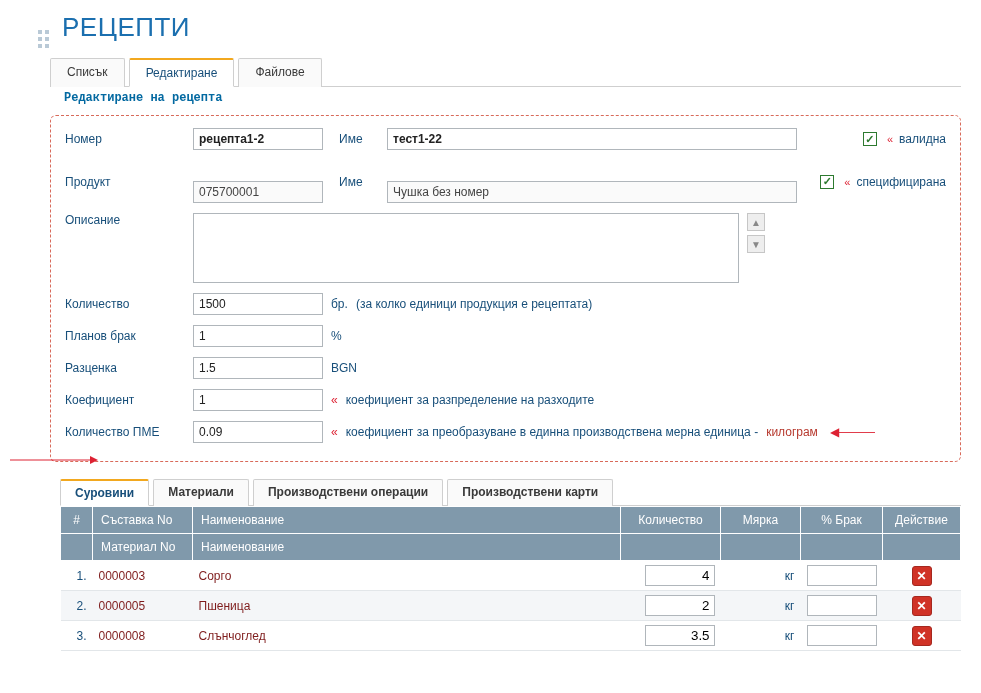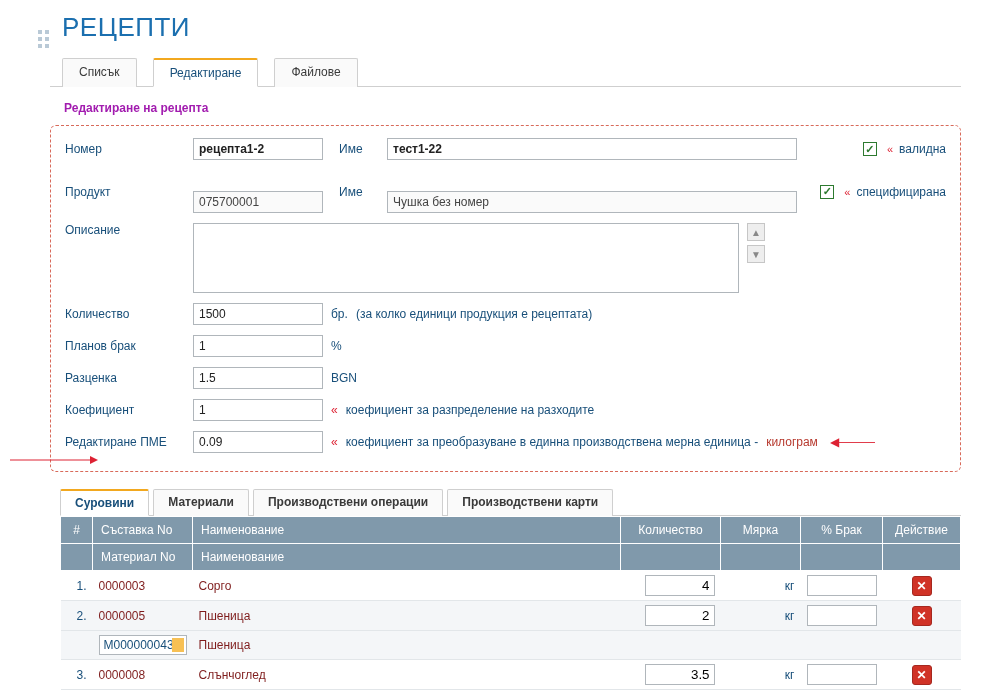--- a/index.html
+++ b/index.html
@@ -43,29 +43,28 @@
     border:1px solid #cfcfcf;
     border-bottom:none;
     background:#fafafa;
     padding:6px 16px;
     margin-right:4px;
     color:#3a3a3a;
     cursor:pointer;
     position: relative;
     top:1px;
     border-radius: 2px 2px 0 0;
-    margin-left: 12px;
   }
   .tab.active {
     border-top:2px solid #f2a81f;
     background:#fff;
     border-bottom:1px solid #fff;
     color:#184f7a;
   }
-  .section-title { font-weight:bold; margin:14px 0 10px 14px; color:#a21caf; }
+  .section-title { font-weight:bold; margin:4px 0 10px 14px; color:#0369a1;font-family:Liberation Mono, monospace; }
   .form-area {
     border:1px dashed #d86a5a;
     border-radius:6px;
     padding:12px 14px 18px 14px;
     position: relative;
   }
   .form-row { display:flex; align-items:center; margin-bottom:10px; gap:8px; }
   .label { width:120px; color:#184f7a; }
   input.text, textarea {
     border:1px solid #b0b6bb;
@@ -245,21 +244,21 @@
       </div>
 
       <div class="form-row">
         <div class="label">Коефициент</div>
         <input class="text num" value="1" style="">
         <span class="hint-red">«</span>
         <span class="hint">коефициент за разпределение на разходите</span>
       </div>
 
       <div class="form-row" style="margin-bottom:0;">
-        <div class="label">Редактиране ПМЕ</div>
+        <div class="label">Количество ПМЕ</div>
         <input class="text num" value="0.09" style="">
         <span class="hint-red">«</span>
         <span class="hint">коефициент за преобразуване в единна производствена мерна единица -</span>
         <span class="unit-strong">килограм</span>
         <span class="red-arrow-right-inline">◀———</span>
       </div>
 
     </div>
 
     <svg style="position:absolute;left:-40px;top:396px;width:90px;height:14px;">
@@ -308,29 +307,20 @@
             </tr>
             <tr class="odd">
               <td class="col-idx">2.</td>
               <td class="col-code"><a href="#" class="link">0000005</a></td>
               <td><a href="#" class="link">Пшеница</a></td>
               <td class="col-qty"><input class="small-num" value="2" style=""></td>
               <td class="col-unit">кг</td>
               <td class="col-scrap"><input class="small-num" value="" style=""></td>
               <td class="col-act"><span class="del-btn">✕</span></td>
             </tr>
-            <tr class="odd">
-              <td class="col-idx"></td>
-              <td class="col-code"><span class="material-code">M000000043</span></td>
-              <td><a href="#" class="link">Пшеница</a></td>
-              <td></td>
-              <td></td>
-              <td></td>
-              <td></td>
-            </tr>
             <tr>
               <td class="col-idx">3.</td>
               <td class="col-code"><a href="#" class="link">0000008</a></td>
               <td><a href="#" class="link">Слънчоглед</a></td>
               <td class="col-qty"><input class="small-num" value="3.5" style=""></td>
               <td class="col-unit">кг</td>
               <td class="col-scrap"><input class="small-num" value="" style=""></td>
               <td class="col-act"><span class="del-btn">✕</span></td>
             </tr>
           </tbody>

